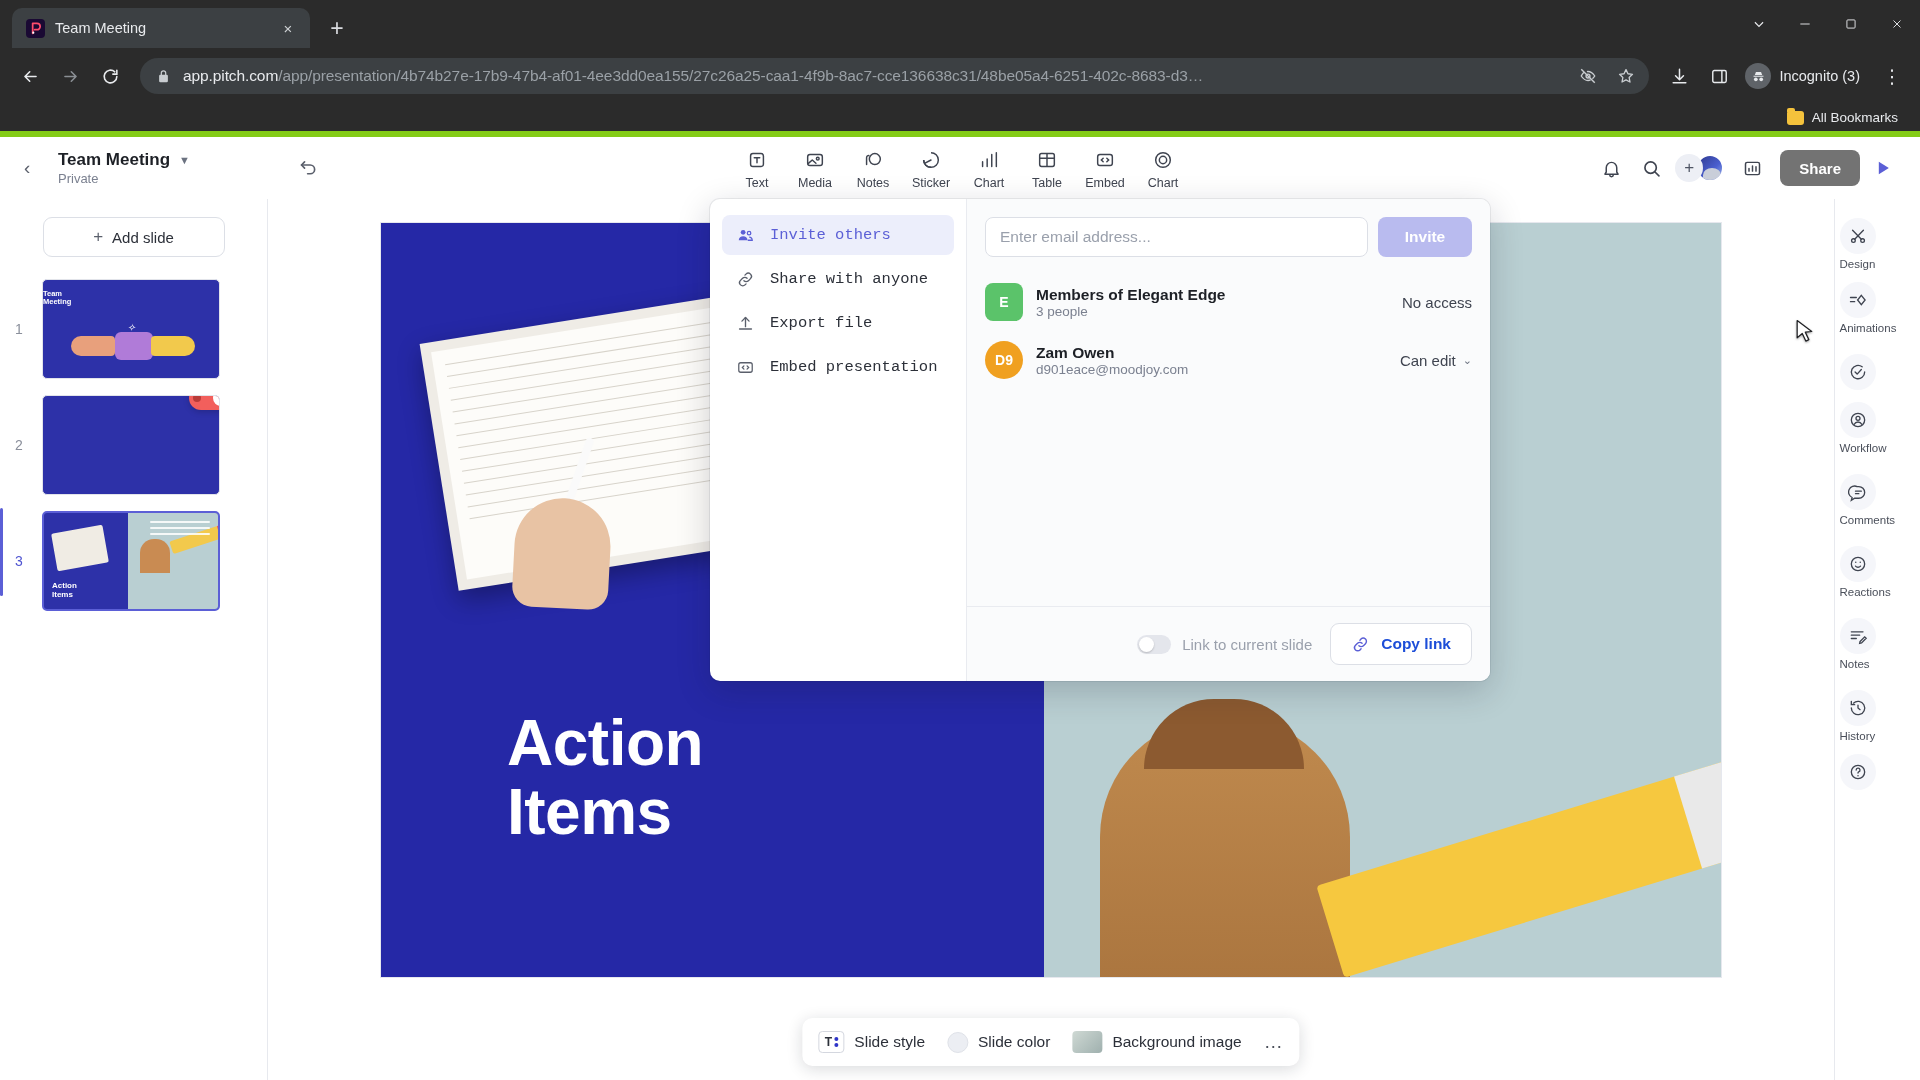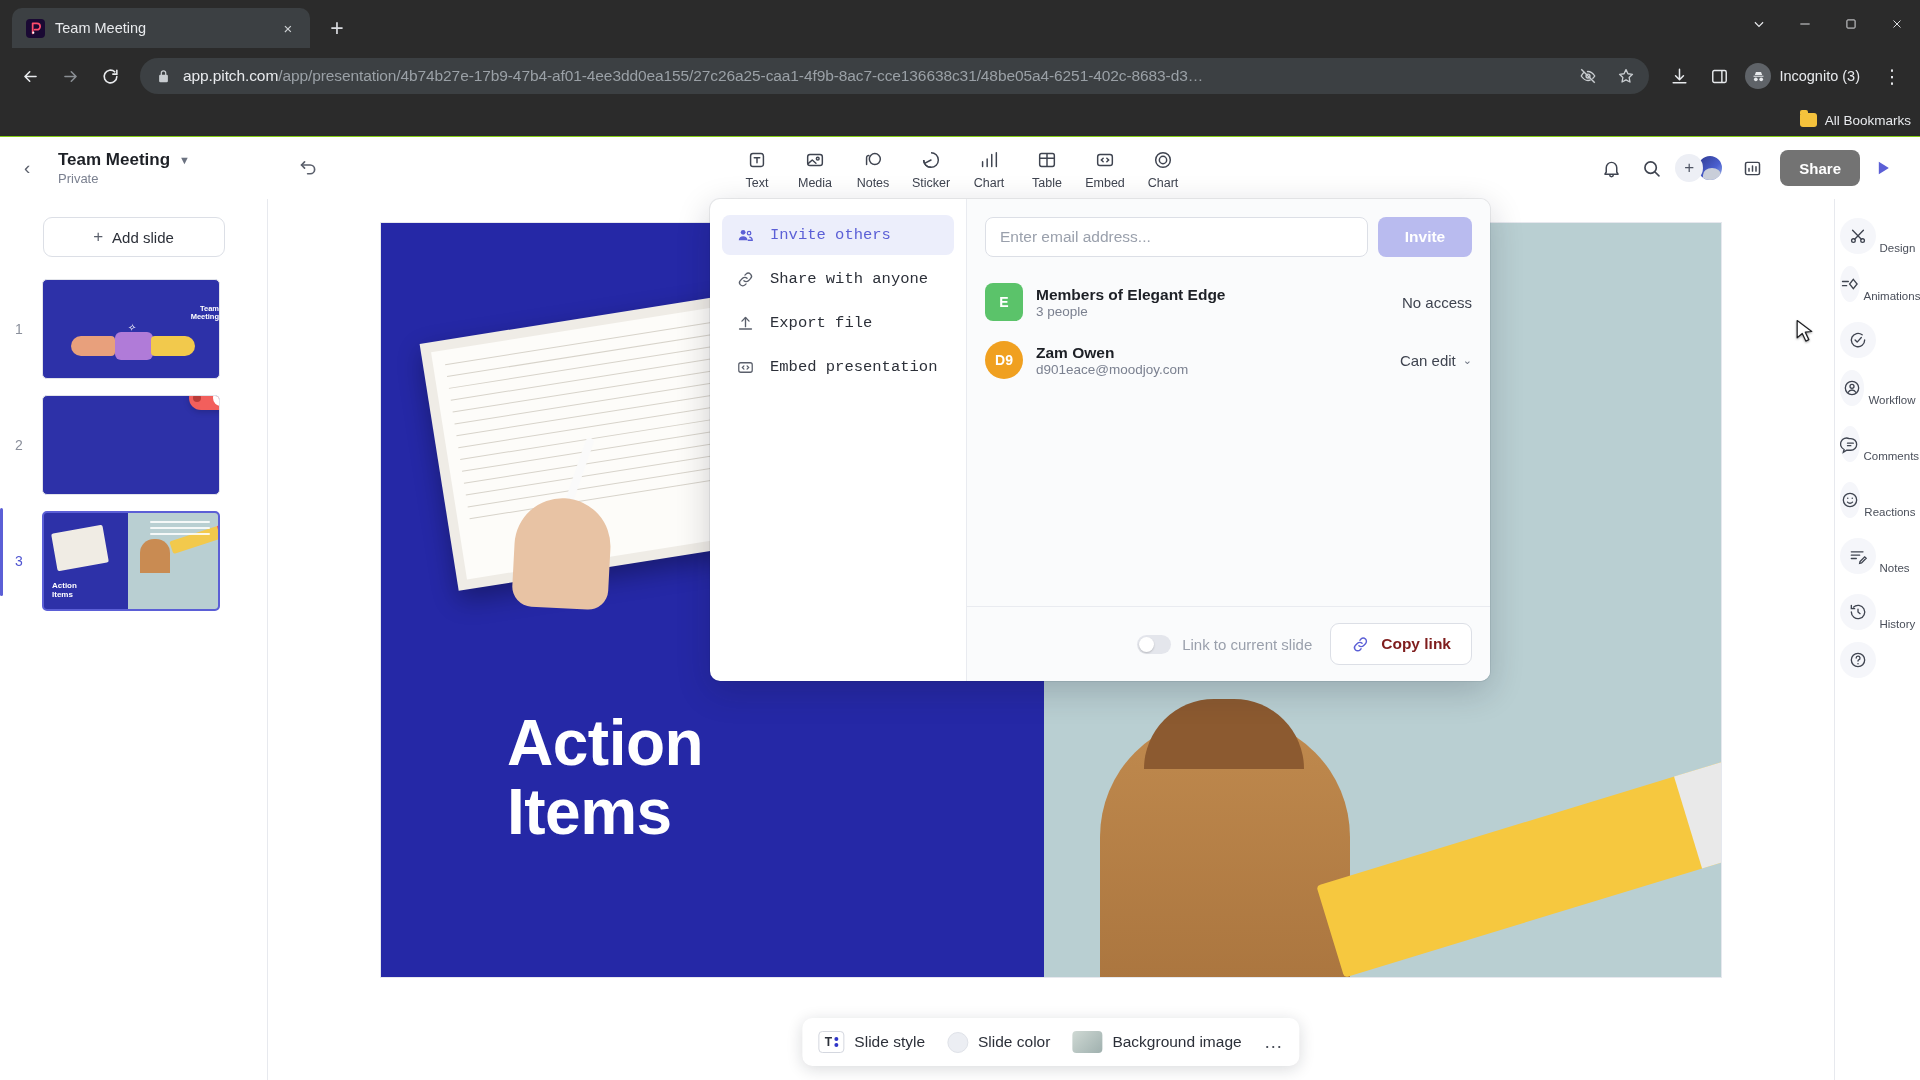--- a/index.html
+++ b/index.html
@@ -81,22 +81,22 @@
   }
   .profile-av {
     width:26px; height:26px; border-radius:50%; background:#5f6368;
     display:flex; align-items:center; justify-content:center;
   }
   .profile-av svg { width:17px; height:17px; color:#e8eaed; }
   .kebab { width:32px; height:32px; display:flex; align-items:center; justify-content:center; color:#e8eaed; font-size:19px; flex:none; }
 
   .bookmarks-row {
     height:33px; background:#2b2b2b; display:flex; align-items:center;
-    justify-content:flex-end; padding-right:1px; gap:8px; flex:none;
-    border-bottom:1px solid #84cc16;
+    justify-content:flex-end; padding-right:14px; gap:8px; flex:none;
+    border-bottom:6px solid #84cc16;
   }
   .bm-folder {
     display:flex; align-items:center; gap:8px; color:#e8eaed; font-size:13.5px;
     padding:3px 8px; border-radius:5px;
   }
   .folder-ico { width:17px; height:14px; background:#f4c23c; border-radius:2px 3px 3px 3px; position:relative; }
   .folder-ico::before {
     content:""; position:absolute; left:0; top:-3px; width:8px; height:4px;
     background:#f4c23c; border-radius:2px 2px 0 0;
   }
@@ -186,21 +186,21 @@
   }
   .thumb {
     width:178px; height:100px; border-radius:5px; overflow:hidden; position:relative;
     border:1px solid #e2e4ea; background:#2d31a8;
   }
   .slide-row.active .thumb { border:2px solid #5b5fd6; }
 
   
   .t1 { background:#2d31a8; display:flex; align-items:center; justify-content:center; }
   .t1 .t1-title {
-    position:absolute; top:25px; left:0; right:0; text-align:right;
+    position:absolute; top:10px; left:0; right:0; text-align:left;
     color:#fff; font-size:7.5px; font-weight:800; line-height:1.1;
   }
   .t1 .hands { position:absolute; bottom:14px; left:28px; width:124px; height:36px; }
   .t1 .h-l { position:absolute; left:0; top:8px; width:44px; height:20px; background:#e8a07c; border-radius:10px 4px 4px 10px; }
   .t1 .h-r { position:absolute; right:0; top:8px; width:44px; height:20px; background:#f2c94c; border-radius:4px 10px 10px 4px; }
   .t1 .h-m { position:absolute; left:44px; top:4px; width:38px; height:28px; background:#b07bd8; border-radius:6px; }
   .t1 .spark { position:absolute; left:56px; top:-6px; color:#fff; font-size:10px; }
 
   
   .t2 { background:#2d31a8; padding:10px 12px; }
@@ -290,21 +290,21 @@
   .sb-t .dots i { width:4px; height:4px; border-radius:50%; background:#2f35c8; display:block; }
   .sb-circle { width:21px; height:21px; border-radius:50%; background:#eceef3; border:1px solid #dfe2e8; }
   .sb-thumb { width:30px; height:22px; border-radius:4px; background:linear-gradient(135deg,#cfd9d4,#9fb0ae); }
   .sb-dots { font-size:19px; color:#4a4f5a; letter-spacing:1px; }
 
   
   .rail {
     width:86px; flex:none; border-left:1px solid #e7e9ee; background:#fff;
     display:flex; flex-direction:column; align-items:center; padding-top:14px; gap:2px;
   }
-  .rail-item { width:76px; display:flex; flex-direction:row; align-items:flex-end; gap:4px; padding:5px 0; }
+  .rail-item { width:76px; display:flex; flex-direction:column; align-items:flex-start; gap:4px; padding:5px 0; }
   .rail-ico {
     width:36px; height:36px; border-radius:50%; background:#f5f6fa;
     display:flex; align-items:center; justify-content:center; color:#3f4450;
   }
   .rail-ico svg { width:20px; height:20px; }
   .rail-lbl { font-size:11.5px; color:#4a4f5a; }
   .rail-sep { height:6px; }
 
   
   .share-pop {
@@ -353,21 +353,21 @@
   .toggle-wrap { display:flex; align-items:center; gap:11px; font-size:15px; color:#9aa0ac; }
   .toggle {
     width:34px; height:19px; border-radius:10px; background:#e4e6ec; position:relative;
   }
   .toggle::after {
     content:""; position:absolute; left:2px; top:2px; width:15px; height:15px;
     border-radius:50%; background:#fff; box-shadow:0 1px 2px rgba(0,0,0,.2);
   }
   .copy-link {
     height:42px; padding:0 20px; border:1px solid #dcdfe6; border-radius:9px; background:#fff;
-    display:flex; align-items:center; gap:11px; font-size:15.5px; font-weight:600; color:#7f1d1d;
+    display:flex; align-items:center; gap:11px; font-size:15.5px; font-weight:600; color:#1d4ed8;
   }
   .copy-link .cl-ico { color:#5b5fd6; display:flex; }
   .copy-link .cl-ico svg { width:19px; height:19px; }
 </style>
 </head>
 <body>
 
 <div class="browser">
 
   <div class="tabstrip">

